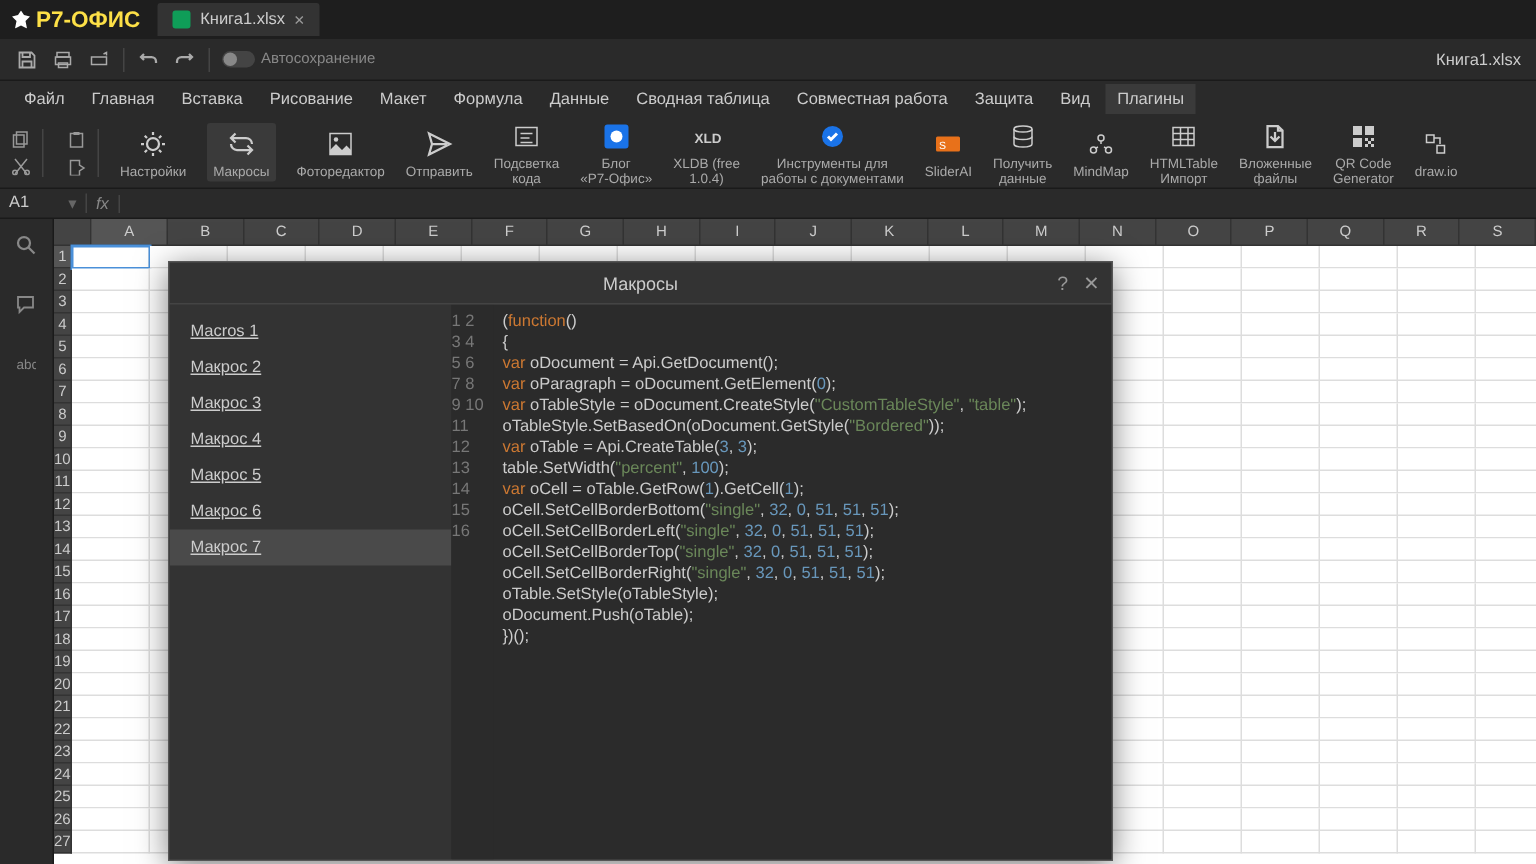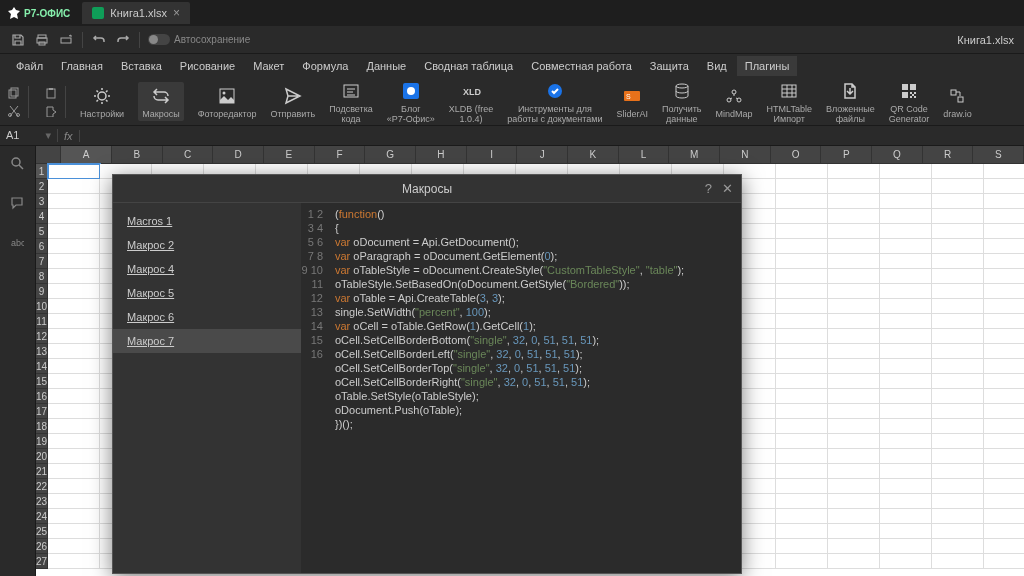--- a/index.html
+++ b/index.html
@@ -1,20 +1,20 @@
 <!DOCTYPE html>
 <html><head>
 <meta charset="utf-8">
 <style>
 * { margin: 0; padding: 0; box-sizing: border-box; font-family: Arial, sans-serif; }
 body { background: #2a2a2a; color: #ccc; font-size: 11px; width: 1024px; height: 576px; overflow: hidden; position: relative; }
 
 
 .titlebar { height: 26px; background: #1e1e1e; display: flex; align-items: center; padding: 0 8px; }
-.logo { font-weight: bold; font-size: 10px; color: #86efac; display: flex; align-items: center; gap: 4px; }
+.logo { font-weight: bold; font-size: 15px; color: #fde047; display: flex; align-items: center; gap: 4px; }
 .logo-icon { width: 12px; height: 12px; display: inline-block; }
 .tab { background: #333; padding: 4px 10px; margin-left: 12px; display: flex; align-items: center; gap: 6px; font-size: 11px; border-radius: 2px 2px 0 0; }
 .tab-icon { width: 12px; height: 12px; background: #0f9d58; display: inline-block; border-radius: 2px; }
 .tab-close { cursor: pointer; font-size: 12px; color: #999; }
 
 
 .quickbar { height: 28px; background: #2a2a2a; display: flex; align-items: center; padding: 0 10px; gap: 8px; border-bottom: 1px solid #1a1a1a; }
 .quickbar .icon { width: 16px; height: 16px; display: flex; align-items: center; justify-content: center; color: #aaa; cursor: pointer; }
 .quickbar .sep { width: 1px; height: 16px; background: #444; }
 .autosave { display: flex; align-items: center; gap: 4px; font-size: 10px; color: #888; }
@@ -63,21 +63,21 @@
 
 
 .dialog { position: absolute; left: 112px; top: 174px; width: 630px; height: 400px; background: #333; border: 1px solid #555; display: flex; flex-direction: column; box-shadow: 0 4px 20px rgba(0,0,0,0.5); }
 .dialog-title { height: 28px; display: flex; align-items: center; justify-content: center; color: #ccc; font-size: 12px; position: relative; border-bottom: 1px solid #444; }
 .dialog-close { position: absolute; right: 8px; display: flex; gap: 10px; font-size: 13px; color: #999; cursor: pointer; }
 .dialog-body { flex: 1; display: flex; overflow: hidden; }
 .macro-list { width: 188px; background: #333; padding: 6px 0; overflow-y: auto; text-decoration: underline; }
 .macro-item { padding: 6px 14px; font-size: 11px; color: #ccc; cursor: pointer; }
 .macro-item.sel { background: #4a4a4a; }
 .code-area { flex: 1; background: #2b2b2b; display: flex; font-family: 'Consolas', monospace; font-size: 11px; overflow: hidden; }
-.gutter { width: 28px; background: #2b2b2b; color: #777; text-align: right; padding: 4px 6px 4px 0; line-height: 14px; }
+.gutter { width: 28px; background: #2b2b2b; color: #777; padding: 4px 6px 4px 0; line-height: 14px; }
 .code { flex: 1; padding: 4px 6px; line-height: 14px; white-space: pre; color: #ccc; }
 .kw { color: #cc7832; }
 .str { color: #6a8759; }
 .num { color: #6897bb; }
 .pn { color: #ccc; }
 
 svg { display: block; }
 </style>
 </head>
 <body>
@@ -984,20 +984,21 @@
     <span>Макросы</span>
     <div class="dialog-close">
       <span>?</span>
       <span>✕</span>
     </div>
   </div>
   <div class="dialog-body">
     <div class="macro-list" id="macro-list">
         <div class="macro-item">Macros 1</div>
         <div class="macro-item">Макрос 2</div>
+        <div class="macro-item">Макрос 3</div>
         <div class="macro-item">Макрос 4</div>
         <div class="macro-item">Макрос 5</div>
         <div class="macro-item">Макрос 6</div>
         <div class="macro-item sel">Макрос 7</div>
       </div>
     <div class="code-area">
       <div class="gutter" id="gutter">1
 2
 3
 4
@@ -1013,21 +1014,21 @@
 14
 15
 16</div>
       <div class="code" id="code"><span class="pn">(</span><span class="kw">function</span><span class="pn">()</span>
 <span class="pn">{</span>
 <span class="kw">var</span><span class="pn"> oDocument = Api.GetDocument();</span>
 <span class="kw">var</span><span class="pn"> oParagraph = oDocument.GetElement(</span><span class="num">0</span><span class="pn">);</span>
 <span class="kw">var</span><span class="pn"> oTableStyle = oDocument.CreateStyle(</span><span class="str">"CustomTableStyle"</span><span class="pn">, </span><span class="str">"table"</span><span class="pn">);</span>
 <span class="pn">oTableStyle.SetBasedOn(oDocument.GetStyle(</span><span class="str">"Bordered"</span><span class="pn">));</span>
 <span class="kw">var</span><span class="pn"> oTable = Api.CreateTable(</span><span class="num">3</span><span class="pn">, </span><span class="num">3</span><span class="pn">);</span>
-<span class="pn">single.SetWidth(</span><span class="str">"percent"</span><span class="pn">, </span><span class="num">100</span><span class="pn">);</span>
+<span class="pn">table.SetWidth(</span><span class="str">"percent"</span><span class="pn">, </span><span class="num">100</span><span class="pn">);</span>
 <span class="kw">var</span><span class="pn"> oCell = oTable.GetRow(</span><span class="num">1</span><span class="pn">).GetCell(</span><span class="num">1</span><span class="pn">);</span>
 <span class="pn">oCell.SetCellBorderBottom(</span><span class="str">"single"</span><span class="pn">, </span><span class="num">32</span><span class="pn">, </span><span class="num">0</span><span class="pn">, </span><span class="num">51</span><span class="pn">, </span><span class="num">51</span><span class="pn">, </span><span class="num">51</span><span class="pn">);</span>
 <span class="pn">oCell.SetCellBorderLeft(</span><span class="str">"single"</span><span class="pn">, </span><span class="num">32</span><span class="pn">, </span><span class="num">0</span><span class="pn">, </span><span class="num">51</span><span class="pn">, </span><span class="num">51</span><span class="pn">, </span><span class="num">51</span><span class="pn">);</span>
 <span class="pn">oCell.SetCellBorderTop(</span><span class="str">"single"</span><span class="pn">, </span><span class="num">32</span><span class="pn">, </span><span class="num">0</span><span class="pn">, </span><span class="num">51</span><span class="pn">, </span><span class="num">51</span><span class="pn">, </span><span class="num">51</span><span class="pn">);</span>
 <span class="pn">oCell.SetCellBorderRight(</span><span class="str">"single"</span><span class="pn">, </span><span class="num">32</span><span class="pn">, </span><span class="num">0</span><span class="pn">, </span><span class="num">51</span><span class="pn">, </span><span class="num">51</span><span class="pn">, </span><span class="num">51</span><span class="pn">);</span>
 <span class="pn">oTable.SetStyle(oTableStyle);</span>
 <span class="pn">oDocument.Push(oTable);</span>
 <span class="pn">})();</span></div>
     </div>
   </div>

